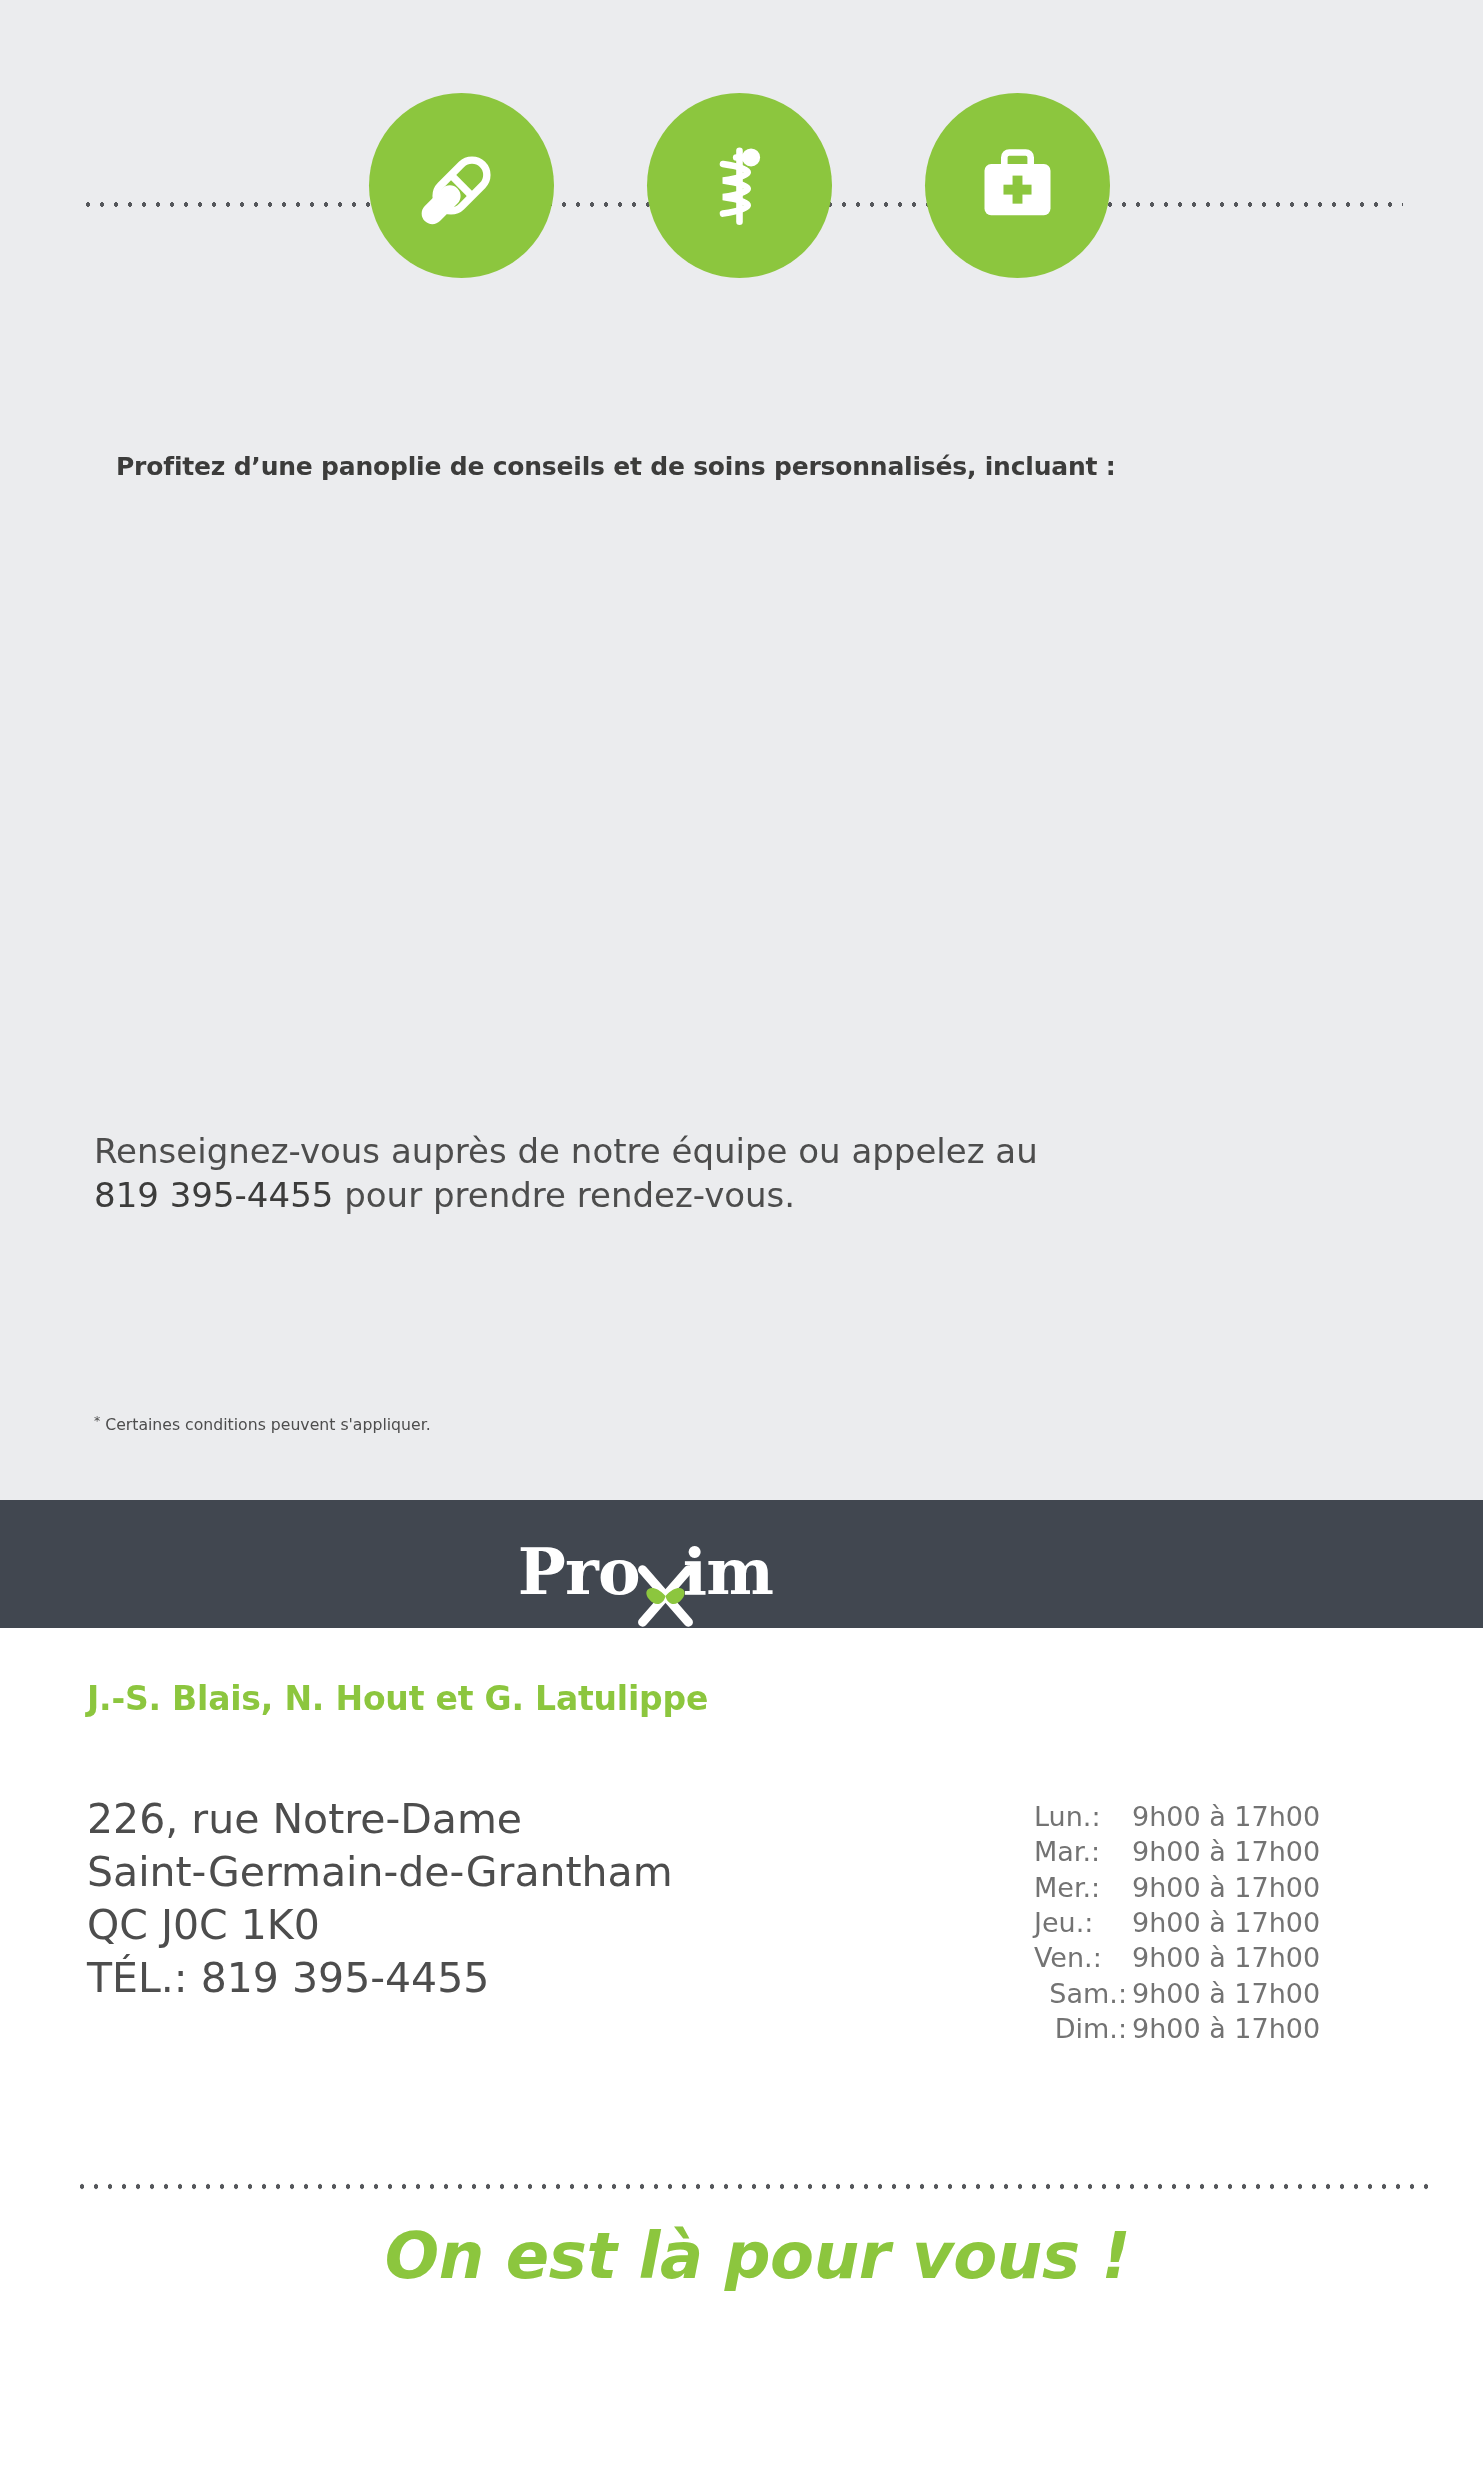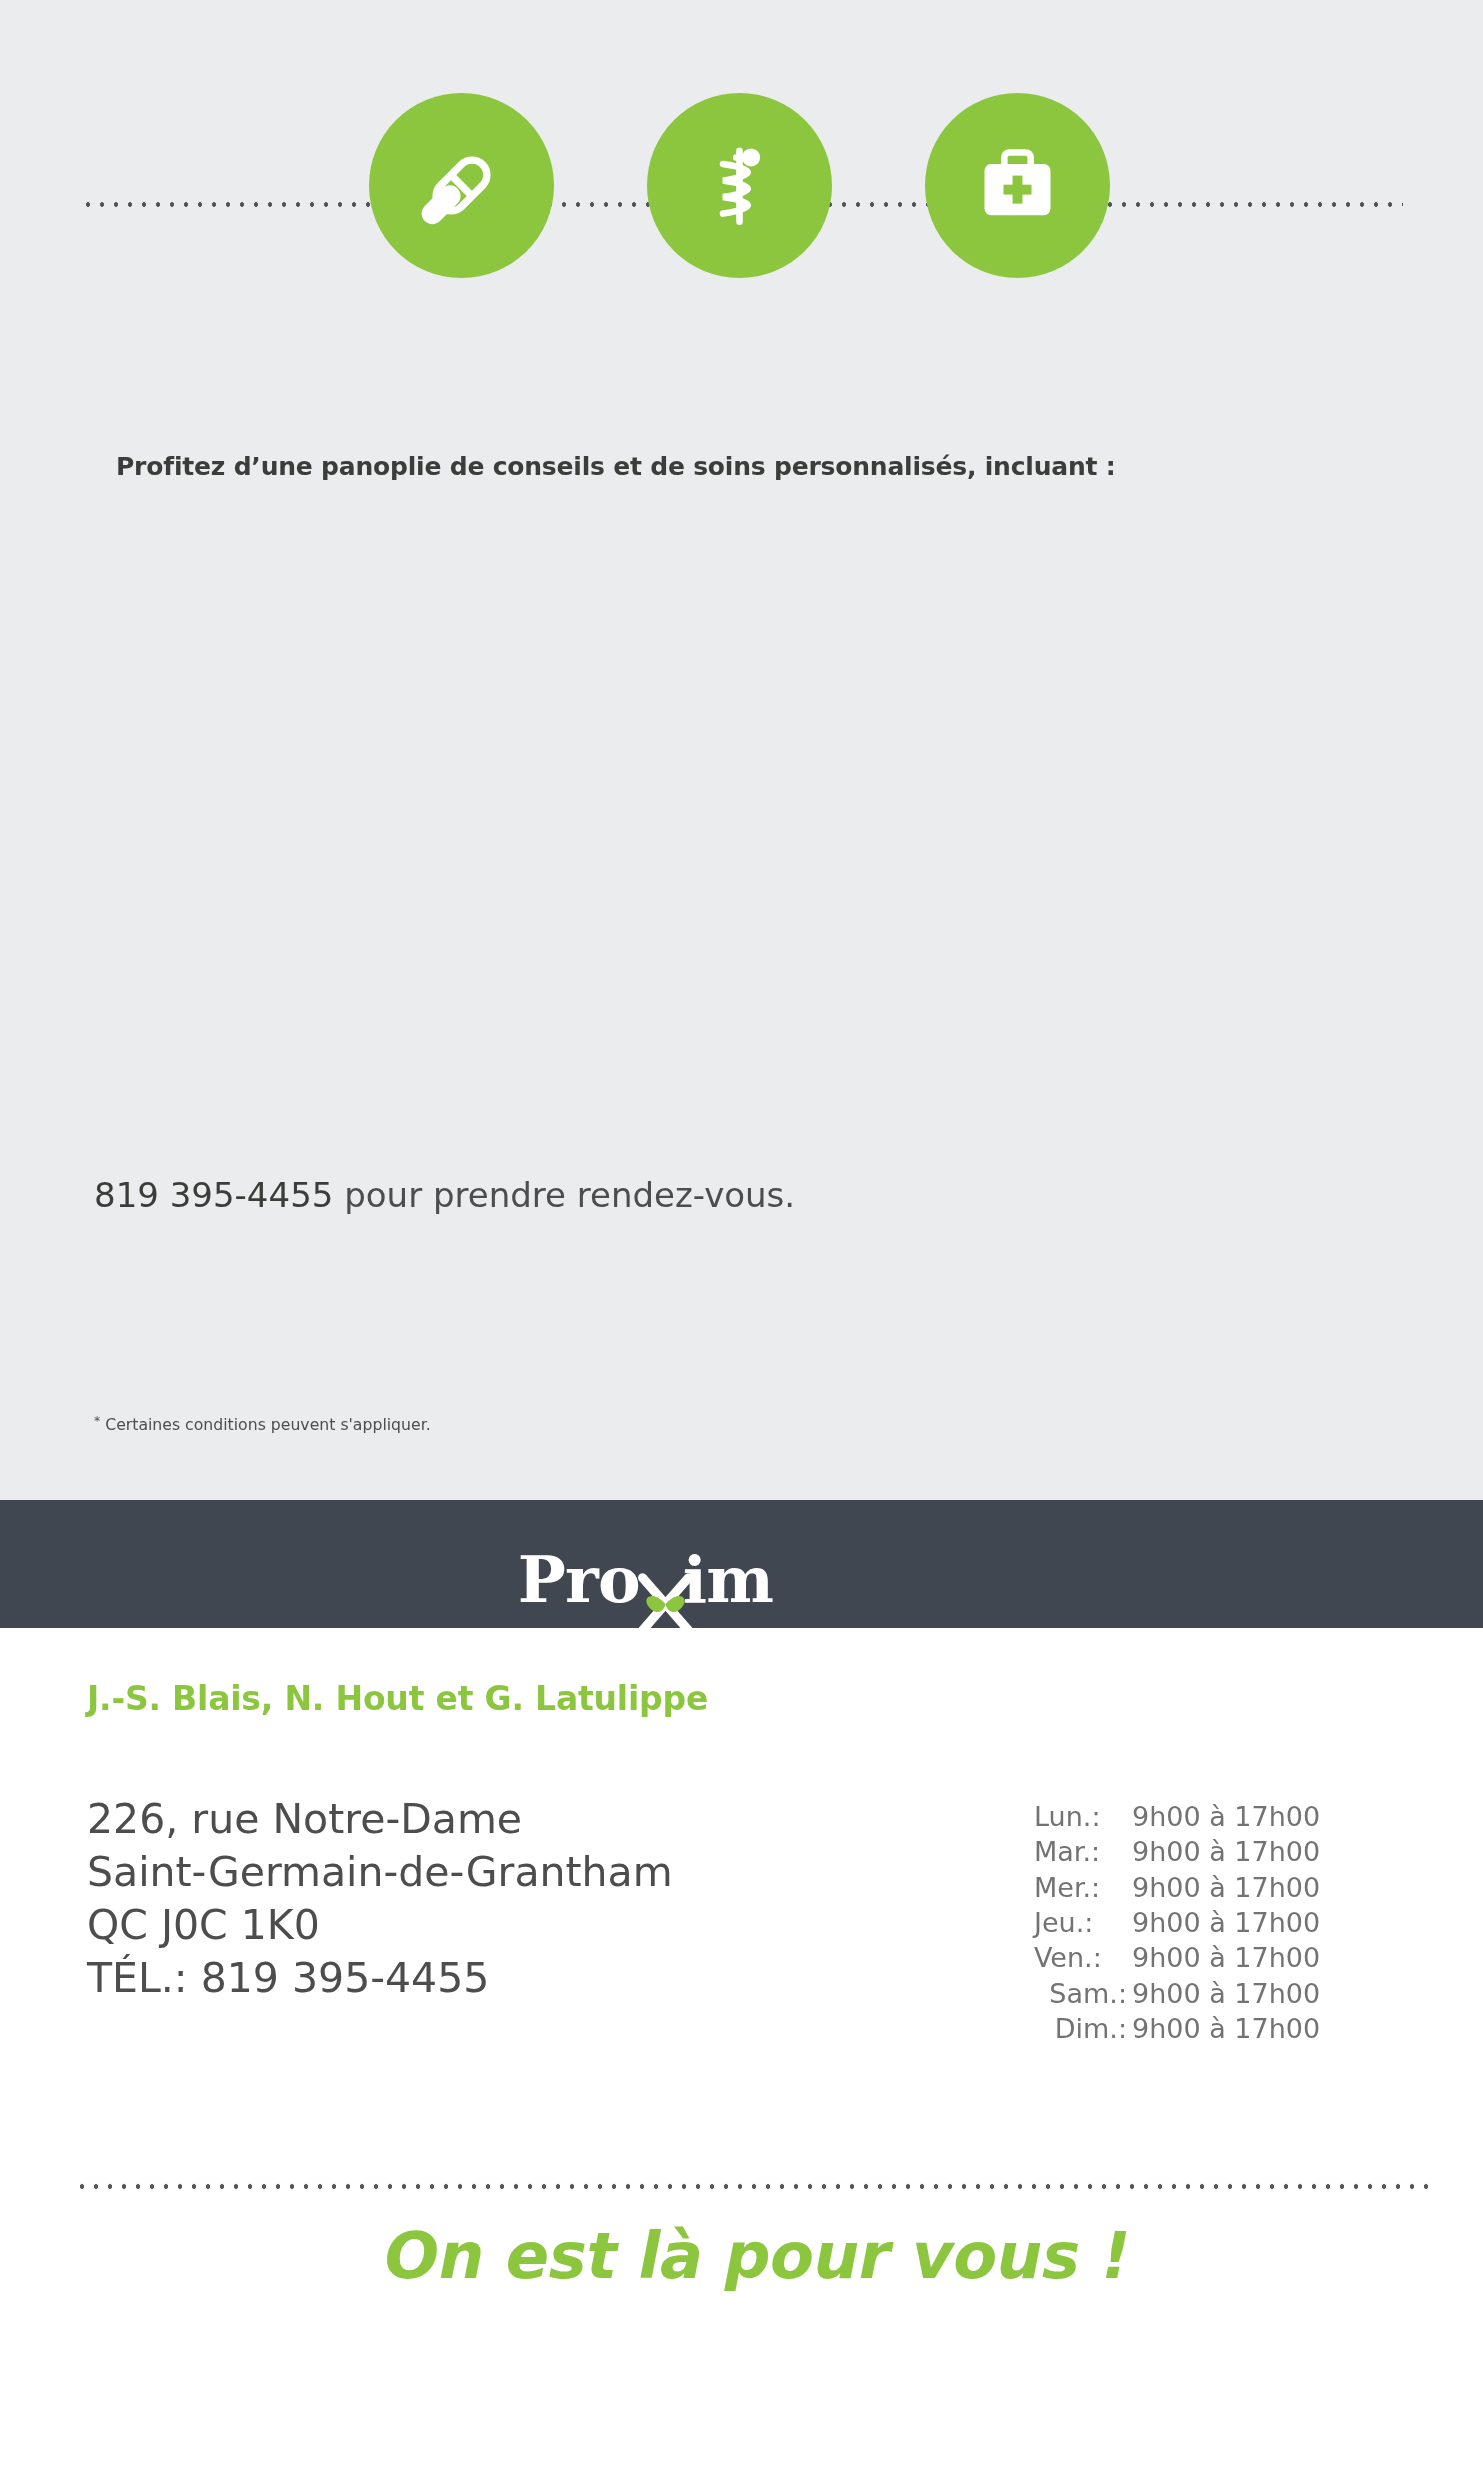--- a/index.html
+++ b/index.html
@@ -118,21 +118,21 @@
     position: absolute;
     top: 1500px;
     left: 0;
     width: 1483px;
     height: 128px;
     background: #414750;
   }
   .logo-wrap {
     position: absolute;
     left: 0;
-    top: 16px;
+    top: 8px;
     width: 1291px;
     height: 128px;
     display: flex;
     align-items: center;
     justify-content: center;
   }
   .logo-text {
     font-family: "DejaVu Serif", serif;
     font-size: 64px;
     font-weight: bold;
@@ -269,21 +269,21 @@
         <rect x="54" y="48" width="12" height="34" fill="#8cc63e"></rect>
         <rect x="43" y="59" width="34" height="12" fill="#8cc63e"></rect>
       </svg>
     </div>
 
   </div>
 
   <div class="services-sub">Profitez d’une panoplie de conseils et de soins personnalisés, incluant :</div>
 
   <div class="contact-block">
-    <br>
+    <span>Renseignez-vous auprès de notre équipe ou appelez au</span><br>
     <span class="phone">819 395-4455</span><span> pour prendre rendez-vous.</span>
   </div>
 
   <div class="legal-note">
     <span class="star">*</span><span> Certaines conditions peuvent s'appliquer.</span>
   </div>
 
 </div>
 
 <div class="logo-bar">

